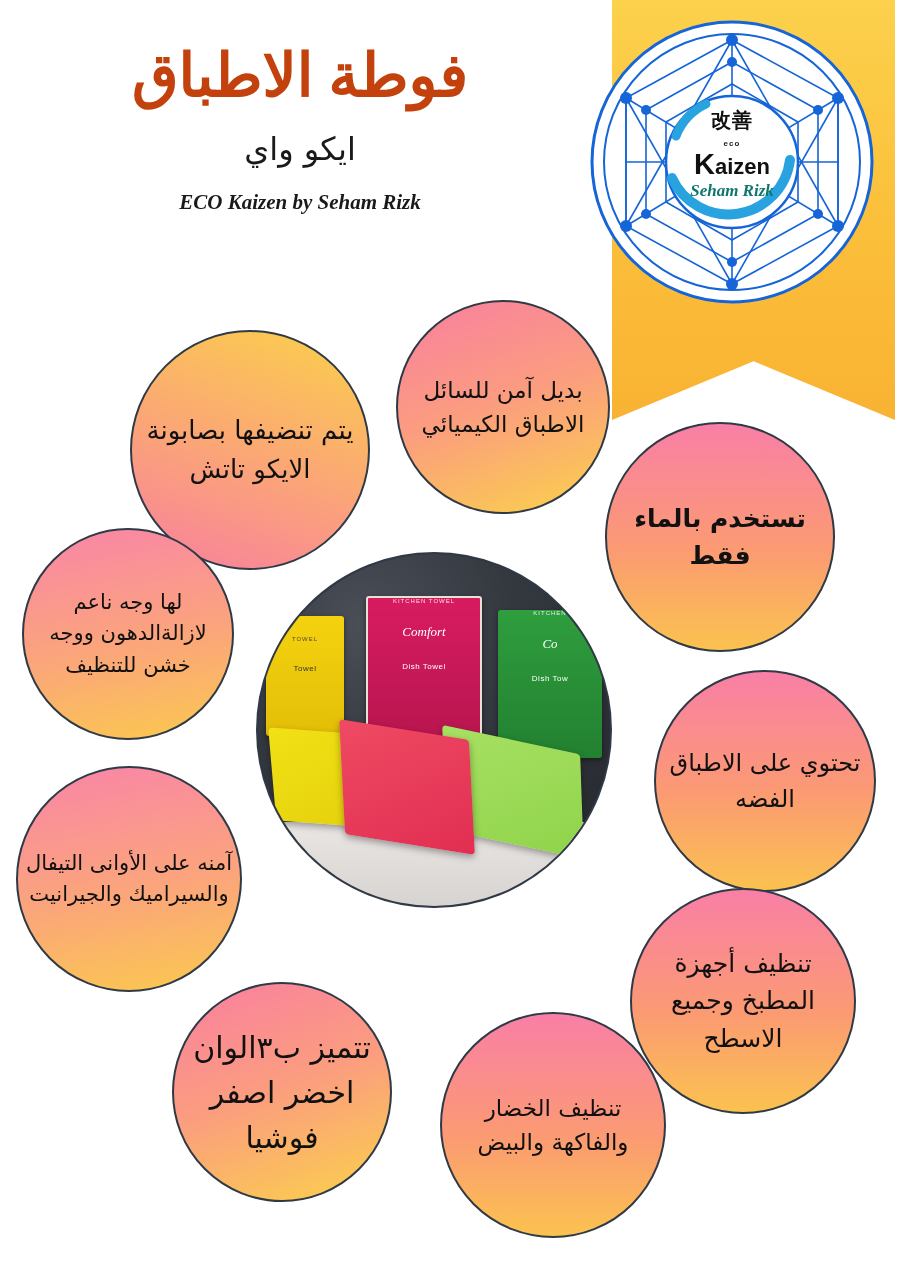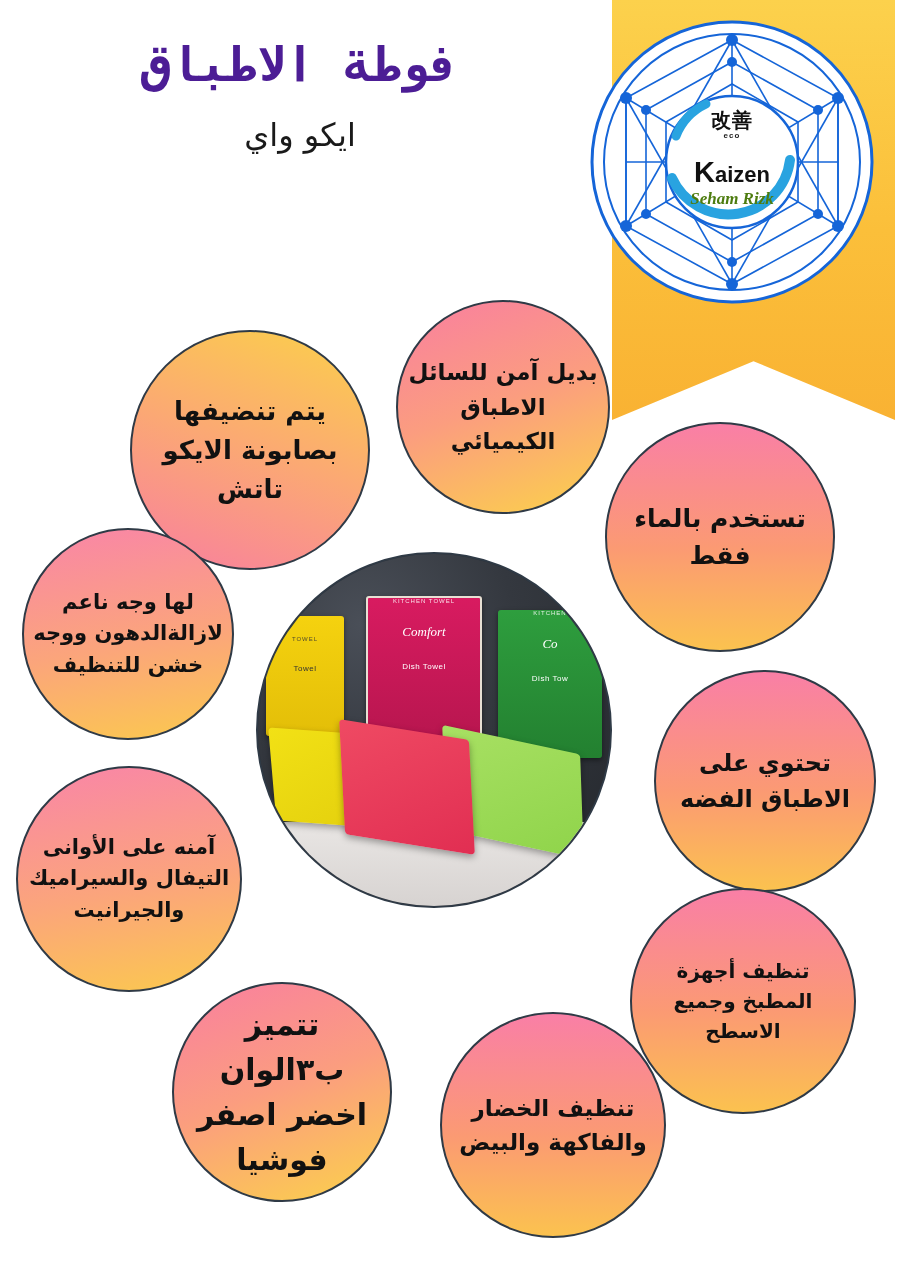--- a/index.html
+++ b/index.html
@@ -54,54 +54,54 @@
     font-weight: bold;
     color: #111;
     letter-spacing: 1px;
     line-height: 1;
   }
   .logo-eco {
     font-size: 8px;
     font-weight: bold;
     color: #222;
     letter-spacing: 1px;
-    margin-top: 1px;
+    margin-top: 9px;
   }
   .logo-kaizen {
     font-size: 22px;
     font-weight: bold;
     color: #111;
     line-height: 1.05;
-    margin-top: 17px;
+    margin-top: 1px;
   }
   .logo-kaizen .k-big { font-size: 29px; }
   .logo-name {
     font-family: "Liberation Serif", serif;
     font-style: italic;
     font-weight: bold;
     font-size: 17px;
-    color: #4d7c0f;
+    color: #0f766e;
     margin-top: 2px;
   }
 
   
   .title-block {
     position: absolute;
     top: 40px;
     left: 40px;
     width: 520px;
     text-align: center;
     z-index: 5;
   }
   .title-ar {
     direction: rtl;
-    font-family: Liberation Mono, monospace;
-    font-size: 48px;
-    font-weight: bold;
-    color: #4c1d95;
+    font-family: Liberation Serif, serif;
+    font-size: 60px;
+    font-weight: bold;
+    color: #c2410c;
     line-height: 1.2;
   }
   .subtitle-ar {
     direction: rtl;
     font-family: "DejaVu Sans", sans-serif;
     font-size: 32px;
     font-weight: normal;
     color: #1a1a1a;
     margin-top: 18px;
     line-height: 1.2;
@@ -210,21 +210,21 @@
     align-items: center;
     justify-content: center;
     text-align: center;
     direction: rtl;
     font-family: "DejaVu Sans", sans-serif;
     color: #111;
     line-height: 1.5;
     box-sizing: border-box;
     z-index: 3;
   }
-  .bubble span { display: block; padding: 0 8px; font-weight: bold; }
+  .bubble span { display: block; padding: 0 8px; }
 
   .g-pink-yellow  { background: linear-gradient(160deg, #f97fa0 0%, #fb9d7f 48%, #fbd24a 100%); }
   .g-yellow-pink  { background: linear-gradient(200deg, #fbd04a 0%, #fba874 50%, #f87f9f 100%); }
   .g-pink-orange  { background: linear-gradient(180deg, #f97fa6 0%, #fb9a73 55%, #fbc24f 100%); }
   .g-pink-soft    { background: linear-gradient(170deg, #f985a8 0%, #fba57b 55%, #fbc94e 100%); }
 </style>
 </head>
 <body>
 
 <div class="ribbon"></div>
@@ -271,20 +271,21 @@
     <div class="logo-cjk">改善</div>
     <div class="logo-eco">eco</div>
     <div class="logo-kaizen"><span class="k-big">K</span><span>aizen</span></div>
     <div class="logo-name">Seham Rizk</div>
   </div>
 </div>
 
 <div class="title-block">
   <div class="title-ar">فوطة الاطباق</div>
   <div class="subtitle-ar">ايكو واي</div>
+  <div class="brand-line">ECO Kaizen by Seham Rizk</div>
 </div>
 
 <div class="photo">
   <div class="photo-inner"></div>
   <div class="photo-floor"></div>
 
   <div class="pkg pkg-pink">
     <div class="pk-sub">KITCHEN TOWEL</div>
     <div class="pk-brand">Comfort</div>
     <div class="pk-name">Dish Towel</div>
@@ -324,21 +325,21 @@
 </div>
 
 <div class="bubble g-pink-orange" style="left:654px; top:670px; width:222px; height:222px; font-size:24px;">
   <span>تحتوي على الاطباق الفضه</span>
 </div>
 
 <div class="bubble g-pink-soft" style="left:16px; top:766px; width:226px; height:226px; font-size:21px;">
   <span>آمنه على الأوانى التيفال والسيراميك والجيرانيت</span>
 </div>
 
-<div class="bubble g-pink-orange" style="left:630px; top:888px; width:226px; height:226px; font-size:20px;">
+<div class="bubble g-pink-orange" style="left:630px; top:888px; width:226px; height:226px; font-size:25px;">
   <span>تنظيف أجهزة المطبخ وجميع الاسطح</span>
 </div>
 
 <div class="bubble g-pink-yellow" style="left:172px; top:982px; width:220px; height:220px; font-size:30px;">
   <span>تتميز ب٣الوان اخضر اصفر فوشيا</span>
 </div>
 
 <div class="bubble g-pink-orange" style="left:440px; top:1012px; width:226px; height:226px; font-size:23px;">
   <span>تنظيف الخضار والفاكهة والبيض</span>
 </div>

